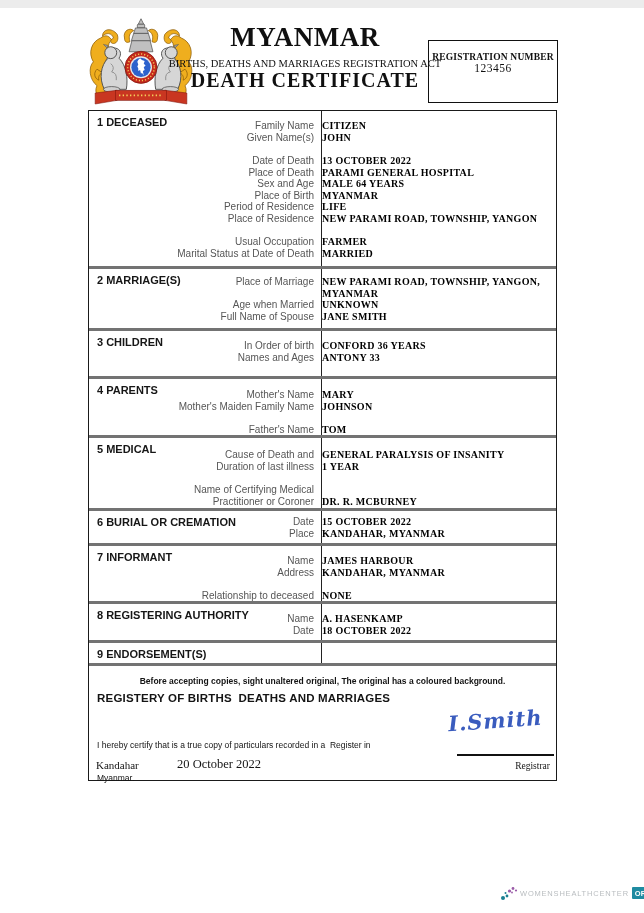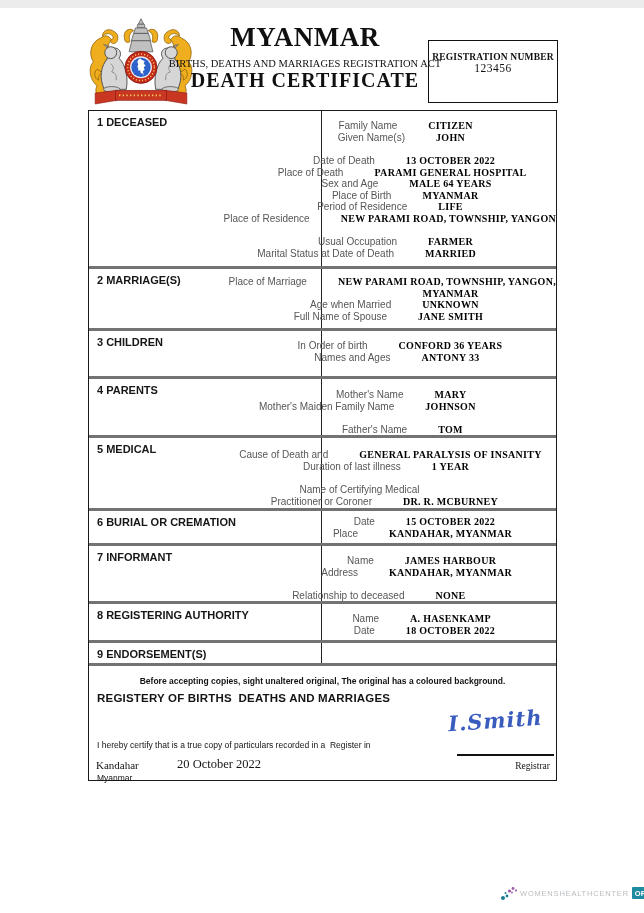--- a/index.html
+++ b/index.html
@@ -18,24 +18,24 @@
   .reglabel{font:700 9.5px "Liberation Serif",serif;margin-top:11px;letter-spacing:.2px;}
   .regnum{font:11.5px "Liberation Serif",serif;letter-spacing:.5px;}
 
   
   .table{position:absolute;left:88px;top:110px;width:469px;height:671px;border:1.5px solid #1a1a1a;
          box-sizing:border-box;}
   .section{position:relative;border-bottom:3px solid #737373;box-sizing:border-box;width:100%;}
   .divider{position:absolute;left:232px;top:0;bottom:0;width:1px;background:#222;}
   .stitle{position:absolute;left:8px;top:5px;font:700 11px "Liberation Sans",sans-serif;color:#161616;}
   .rows{position:absolute;left:0;right:0;top:0;}
-  .row{display:flex;height:11.6px;align-items:center;justify-content:center;}
+  .row{display:flex;height:11.6px;align-items:center;}
   .lab{width:225px;padding-right:7px;text-align:right;font:10px "Liberation Sans",sans-serif;
        color:#565656;white-space:nowrap;}
-  .val{padding-left:24px;font:700 10px "Liberation Serif",serif;color:#000;letter-spacing:.3px;
+  .val{padding-left:1px;font:700 10px "Liberation Serif",serif;color:#000;letter-spacing:.3px;
        white-space:nowrap;}
 
   
   .footerbox{position:relative;width:100%;height:112px;color:#141414;}
   .notice{position:absolute;top:10px;left:0;right:0;text-align:center;
           font:700 8.5px "Liberation Sans",sans-serif;white-space:pre-wrap;}
   .registry{position:absolute;top:26px;left:8px;font:700 11.5px "Liberation Sans",sans-serif;
             white-space:pre-wrap;letter-spacing:.2px;}
   .certify{position:absolute;top:52px;left:8px;width:330px;font:8.5px "Liberation Sans",sans-serif;
            line-height:11px;white-space:pre-wrap;}

